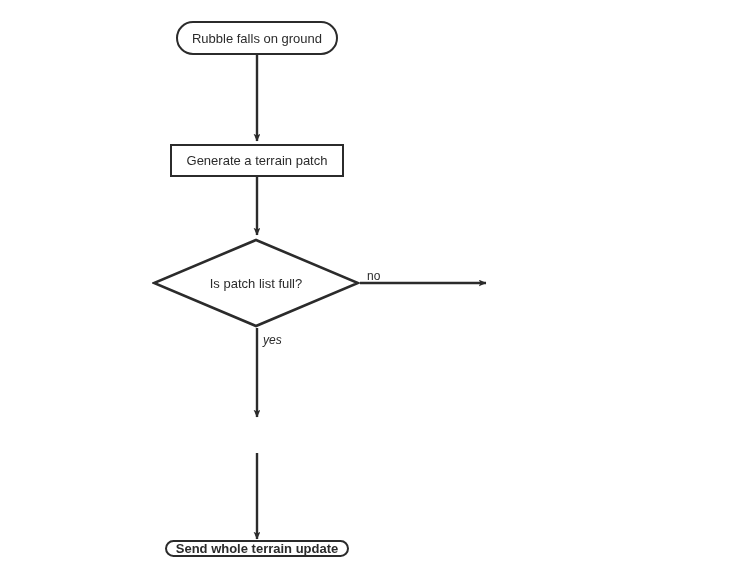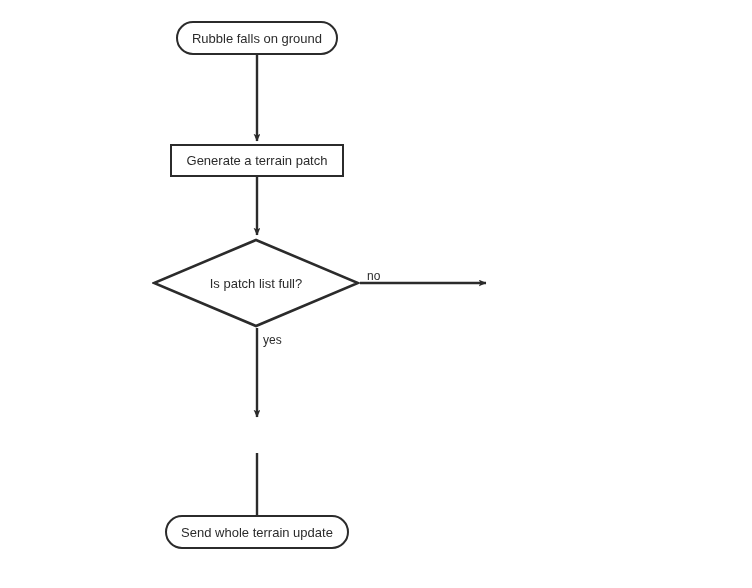--- a/index.html
+++ b/index.html
@@ -102,21 +102,21 @@
 
   <div class="node node-decision" style="left:152px; top:238px; width:208px; height:90px;text-align:center;">
     <svg class="diamond-shape" viewBox="0 0 208 90" preserveAspectRatio="none" xmlns="http://www.w3.org/2000/svg">
       <polygon points="104,2 206,45 104,88 2,45" fill="#ffffff" stroke="#2b2b2b" stroke-width="2.6" vector-effect="non-scaling-stroke"></polygon>
     </svg>
     <span class="diamond-label">Is patch list full?</span>
   </div>
 
 
 
-  <div class="node node-terminal" style="left:165px; top:515px; width:184px; height:34px;">
+  <div class="node node-terminal" style="left:165px; top:540px; width:184px; height:17px;font-weight:bold;">
     <span>Send whole terrain update</span>
   </div>
 
   <span class="edge-label" style="left:359px; top:270px;margin-left:8px;">no</span>
 
-  <span class="edge-label" style="left:263px; top:334px;">yes</span>
+  <span class="edge-label" style="left:263px; top:334px;font-style:italic;">yes</span>
 
 </div>
 
 </body></html>

